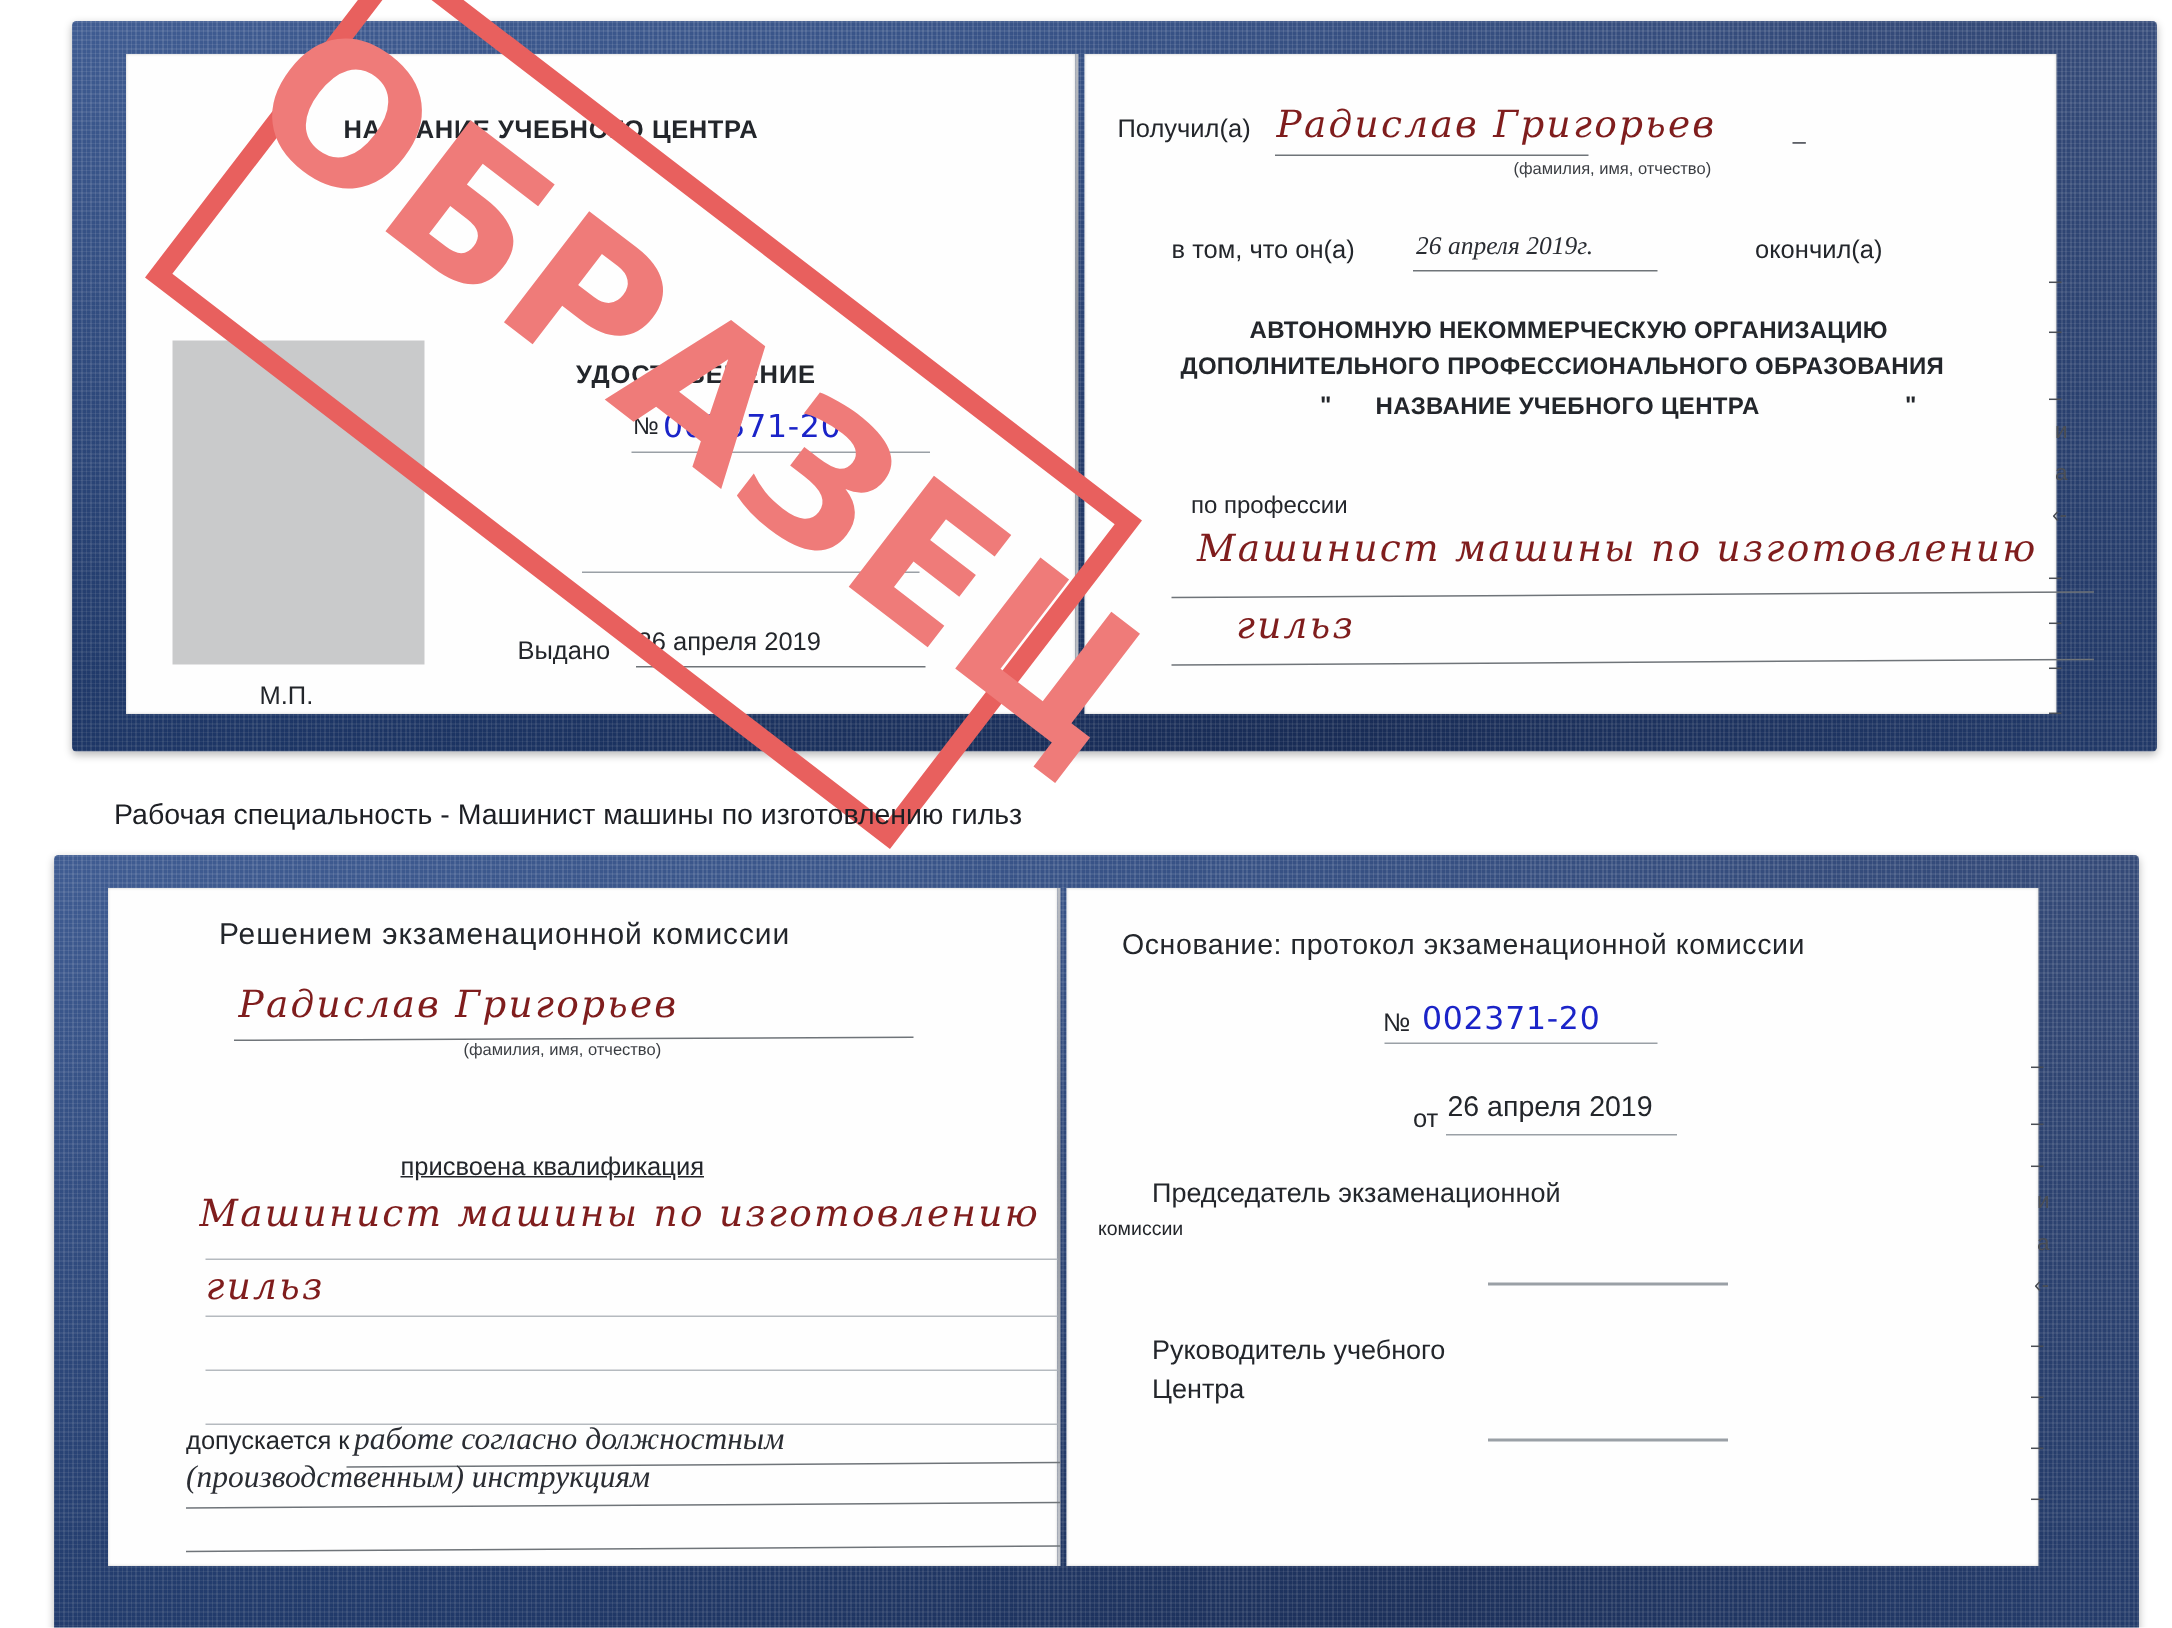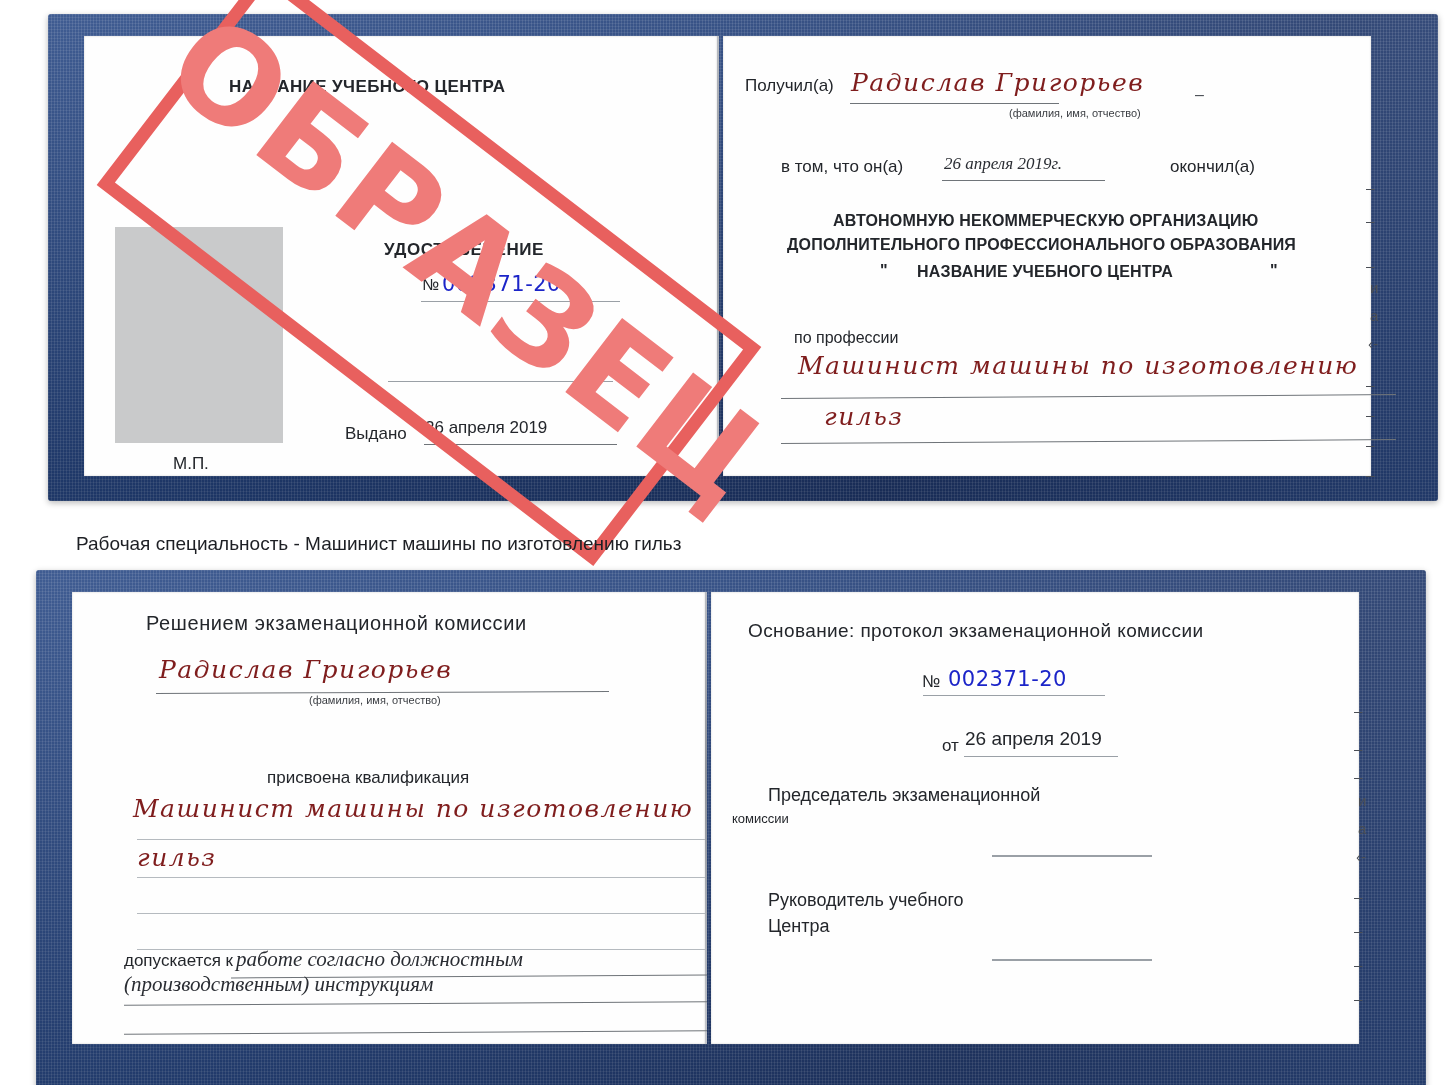--- a/index.html
+++ b/index.html
@@ -136,21 +136,21 @@
   <div class="page" style="left:36px;top:22px;width:633px;height:452px;"></div>
   <div class="page" style="left:675px;top:22px;width:648px;height:452px;"></div>
   <div class="spine" style="left:669px;top:22px;height:452px;"></div>
 
   <div class="t" style="left:110px;top:42px;font-size:20px;letter-spacing:.6px;">Решением экзаменационной комиссии</div>
 
   <div class="t hand-cur" style="left:123px;top:85px;font-size:25px;">Радислав Григорьев</div>
   <div class="ln dk" style="left:120px;top:122px;width:453px;transform:rotate(-0.25deg);"></div>
   <div class="t small" style="left:273px;top:124px;font-size:11px;">(фамилия, имя, отчество)</div>
 
-  <div class="t" style="left:231px;top:198px;font-size:17px;">присвоена квалификация</div>
+  <div class="t" style="left:231px;top:198px;font-size:17px;text-decoration:underline;">присвоена квалификация</div>
 
   <div class="t hand-cur" style="left:97px;top:224px;font-size:25px;">Машинист машины по изготовлению</div>
   <div class="ln thin" style="left:101px;top:269px;width:568px;"></div>
   <div class="t hand-cur" style="left:101px;top:273px;font-size:25px;">гильз</div>
   <div class="ln thin" style="left:101px;top:307px;width:568px;"></div>
   <div class="ln thin" style="left:101px;top:343px;width:568px;"></div>
   <div class="ln thin" style="left:101px;top:379px;width:568px;"></div>
 
   <div class="t" style="left:88px;top:381px;font-size:17px;">допускается к</div>
   <div class="t ital" style="left:200px;top:377px;font-size:21px;">работе согласно должностным</div>

